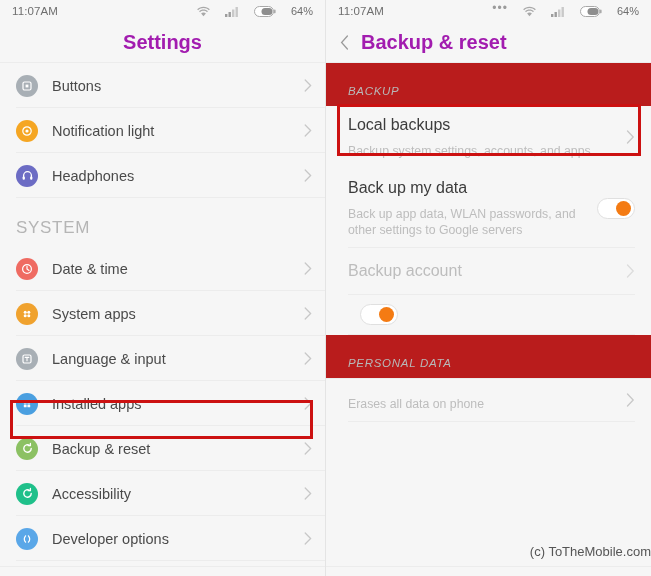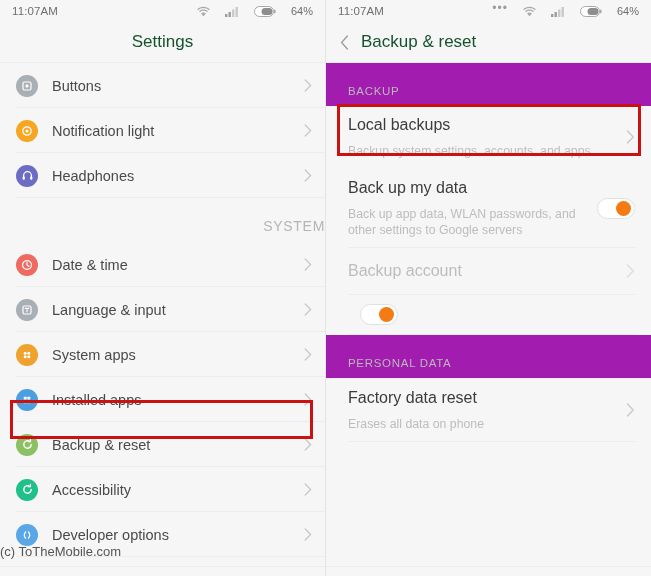--- a/index.html
+++ b/index.html
@@ -66,23 +66,23 @@
   
   .titlebar {
     height: 40px;
     display: flex;
     align-items: center;
     justify-content: center;
     background: #f6f6f6;
     position: relative;
   }
   .titlebar-text {
-    font-size: 17px;
-    color: #14532d;
-    font-weight: 400;
+    font-size: 20px;
+    color: #a21caf;
+    font-weight: 700;
   }
   .titlebar.left-align {
     justify-content: flex-start;
     padding-left: 14px;
   }
   .back-icon {
     display: inline-flex;
     align-items: center;
     margin-right: 12px;
   }
@@ -127,26 +127,25 @@
   }
   .chev {
     color: #c8c8c8;
     flex: 0 0 auto;
     display: flex;
     align-items: center;
   }
 
   
   .group-header {
-    font-size: 14px;
+    font-size: 17px;
     color: #b5b5b5;
     letter-spacing: 0.7px;
     padding: 20px 0 8px 16px;
     background: #f6f6f6;
-    text-align: right;
   }
 
   
   .prow {
     position: relative;
     padding: 9px 16px 10px 22px;
     box-sizing: border-box;
     background: #f6f6f6;
     display: flex;
     align-items: center;
@@ -170,21 +169,22 @@
     font-size: 12.3px;
     color: #bdbdbd;
     line-height: 16px;
     margin-top: 8px;
   }
   .pgroup-header {
     font-size: 11.5px;
     color: #b8b8b8;
     letter-spacing: 0.7px;
     padding: 22px 16px 9px 22px;
-    background: #a21caf;
+    background: #b91c1c;
+    font-style: italic;
   }
 
   
   .toggle {
     width: 38px;
     height: 21px;
     border-radius: 11px;
     background: #ffffff;
     border: 1px solid #e0e0e0;
     position: relative;
@@ -212,21 +212,21 @@
   }
   #hl-backup-reset { left: 10px;  top: 400px; width: 303px; height: 39px; }
   #hl-local-backups { left: 11px; top: 104px; width: 304px; height: 52px; }
 
   
   .watermark {
     position: absolute;
     left: 0;
     right: 0;
     bottom: 17px;
-    text-align: left;
+    text-align: right;
     font-size: 13px;
     color: #555;
     z-index: 8;
   }
   .bottom-strip {
     position: absolute;
     left: 0; right: 0; bottom: 0;
     height: 9px;
     background: #f6f6f6;
     border-top: 1px solid #ececec;
@@ -330,45 +330,45 @@
         <span class="row-label">Date &amp; time</span>
         <span class="chev">
           <svg width="8" height="13" viewBox="0 0 8 13">
               <path d="M1.2 1 L6.6 6.5 L1.2 12" fill="none" stroke="#c8c8c8" stroke-width="1.3" stroke-linecap="round"></path>
             </svg>
         </span>
         <span class="divider"></span>
       </div>
 
       <div class="row">
-        <span class="row-icon" style="background:#a8afb5">
-          <svg width="12" height="12" viewBox="0 0 12 12">
-              <rect x="2" y="2" width="8" height="8" rx="1.5" fill="none" stroke="#fff" stroke-width="1.2"></rect>
-              <path d="M4.2 4.4h3.6M6 4.4v3.4" fill="none" stroke="#fff" stroke-width="1.1" stroke-linecap="round"></path>
-            </svg>
-        </span>
-        <span class="row-label">Language &amp; input</span>
-        <span class="chev">
-          <svg width="8" height="13" viewBox="0 0 8 13">
-              <path d="M1.2 1 L6.6 6.5 L1.2 12" fill="none" stroke="#c8c8c8" stroke-width="1.3" stroke-linecap="round"></path>
-            </svg>
-        </span>
-        <span class="divider"></span>
-      </div>
-
-      <div class="row">
         <span class="row-icon" style="background:#f0a22e">
           <svg width="12" height="12" viewBox="0 0 12 12">
               <circle cx="4.2" cy="4.2" r="1.5" fill="#fff"></circle>
               <circle cx="7.8" cy="4.2" r="1.5" fill="#fff"></circle>
               <circle cx="4.2" cy="7.8" r="1.5" fill="#fff"></circle>
               <circle cx="7.8" cy="7.8" r="1.5" fill="#fff"></circle>
             </svg>
         </span>
         <span class="row-label">System apps</span>
+        <span class="chev">
+          <svg width="8" height="13" viewBox="0 0 8 13">
+              <path d="M1.2 1 L6.6 6.5 L1.2 12" fill="none" stroke="#c8c8c8" stroke-width="1.3" stroke-linecap="round"></path>
+            </svg>
+        </span>
+        <span class="divider"></span>
+      </div>
+
+      <div class="row">
+        <span class="row-icon" style="background:#a8afb5">
+          <svg width="12" height="12" viewBox="0 0 12 12">
+              <rect x="2" y="2" width="8" height="8" rx="1.5" fill="none" stroke="#fff" stroke-width="1.2"></rect>
+              <path d="M4.2 4.4h3.6M6 4.4v3.4" fill="none" stroke="#fff" stroke-width="1.1" stroke-linecap="round"></path>
+            </svg>
+        </span>
+        <span class="row-label">Language &amp; input</span>
         <span class="chev">
           <svg width="8" height="13" viewBox="0 0 8 13">
               <path d="M1.2 1 L6.6 6.5 L1.2 12" fill="none" stroke="#c8c8c8" stroke-width="1.3" stroke-linecap="round"></path>
             </svg>
         </span>
         <span class="divider"></span>
       </div>
 
       <div class="row">
         <span class="row-icon" style="background:#4a9fe0">
@@ -539,21 +539,20 @@
         <span class="toggle">
           <span class="knob"></span>
         </span>
         <span class="divider"></span>
       </div>
 
       <div class="pgroup-header">PERSONAL DATA</div>
 
       <div class="prow" style="border-top:1px solid #ececec;">
         <span class="prow-texts">
-          <span class="prow-title" style="display:block">Factory data reset</span>
           <span class="prow-sub" style="display:block">Erases all data on phone</span>
         </span>
         <span class="chev">
           <svg width="9" height="14" viewBox="0 0 9 14">
               <path d="M1.5 1 L7.2 7 L1.5 13" fill="none" stroke="#c8c8c8" stroke-width="1.3" stroke-linecap="round"></path>
             </svg>
         </span>
         <span class="divider"></span>
       </div>
 

